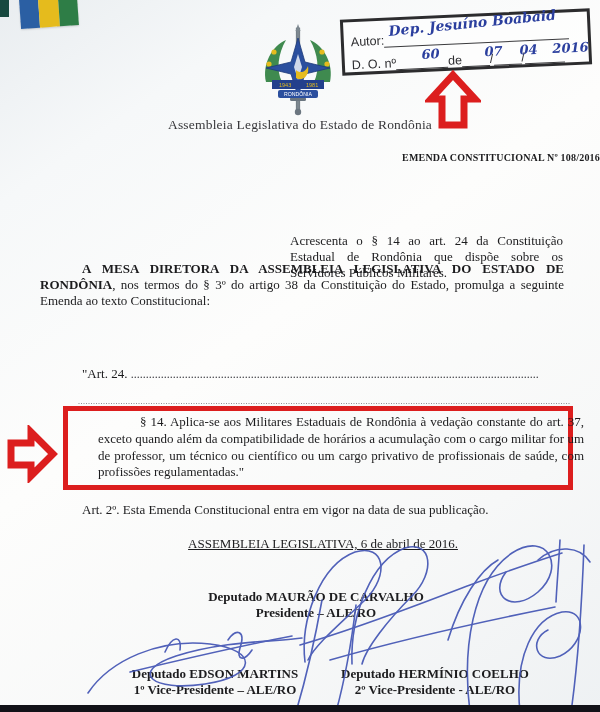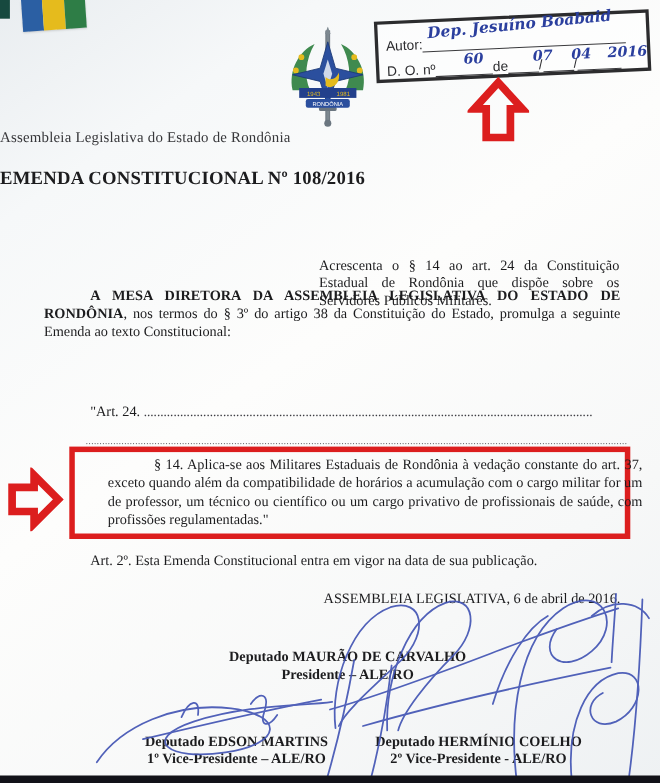--- a/index.html
+++ b/index.html
@@ -23,31 +23,31 @@
   .stamp-row{position:relative;height:23px;display:flex;align-items:flex-end;white-space:nowrap;}
   .blank{display:inline-block;border-bottom:1.5px solid #3a3a3d;height:14px;}
   .ink{position:absolute;color:#2b3f9e;font-family:"DejaVu Serif", serif;font-style:italic;font-weight:bold;white-space:nowrap;}
   .ink-author{left:38px;top:-6px;font-size:14px;transform:rotate(-3deg);}
   .ink-num{font-size:13px;top:1px;}
   
   .red-arrow-up{left:425px;top:69px;width:56px;height:62px;}
   .red-arrow-right{left:5px;top:425px;width:54px;height:58px;}
   .red-box{left:63px;top:406px;width:510px;height:84px;border:5px solid #dc1e1e;box-sizing:border-box;}
   
-  .institution{left:0;top:117px;width:600px;text-align:left;font-size:13.5px;color:#37373a;letter-spacing:.2px;}
-  .doc-title{left:0;top:152px;width:600px;text-align:left;font-size:17px;font-weight:bold;letter-spacing:.2px;}
+  .institution{left:0;top:117px;width:600px;text-align:center;font-size:13.5px;color:#37373a;letter-spacing:.2px;}
+  .doc-title{left:0;top:152px;width:600px;text-align:right;font-size:10px;font-weight:bold;letter-spacing:.2px;}
   .ementa{left:290px;top:191px;width:273px;font-size:13px;line-height:16.2px;text-align:justify;margin-top:42px;}
   .para{left:40px;width:524px;font-size:13px;line-height:16px;text-align:justify;text-indent:42px;}
   .p-preamble{top:261px;}
   .p-art1{top:324px;}
   .p-art24{top:366px;text-indent:0;padding-left:42px;white-space:nowrap;overflow:hidden;text-align:left;}
   .dots-row{left:78px;top:397px;width:492px;height:10px;overflow:hidden;font-size:8px;letter-spacing:.5px;color:#4a4a50;white-space:nowrap;}
   .p-14{left:75px;top:414px;width:486px;font-size:13px;line-height:16.8px;text-align:justify;text-indent:42px;margin-left:23px;}
   .p-art2{top:502px;}
-  .p-place{top:536px;text-indent:42px;text-align:right;}
+  .p-place{top:536px;text-indent:42px;text-align:center;text-decoration:underline;}
   .sig-pres{left:0;top:589px;width:632px;text-align:center;font-size:13px;font-weight:bold;line-height:15.5px;}
   .sig-vice1{left:50px;top:666px;width:330px;text-align:center;font-size:13px;font-weight:bold;line-height:16px;}
   .sig-vice2{left:310px;top:666px;width:250px;text-align:center;font-size:13px;font-weight:bold;line-height:16px;}
   .bottom-bar{left:0;top:705px;width:600px;height:7px;background:#121218;}
   .sig-ink{left:0;top:0;width:600px;height:712px;pointer-events:none;}
 </style>
 </head>
 <body>
 
 <div class="page">

